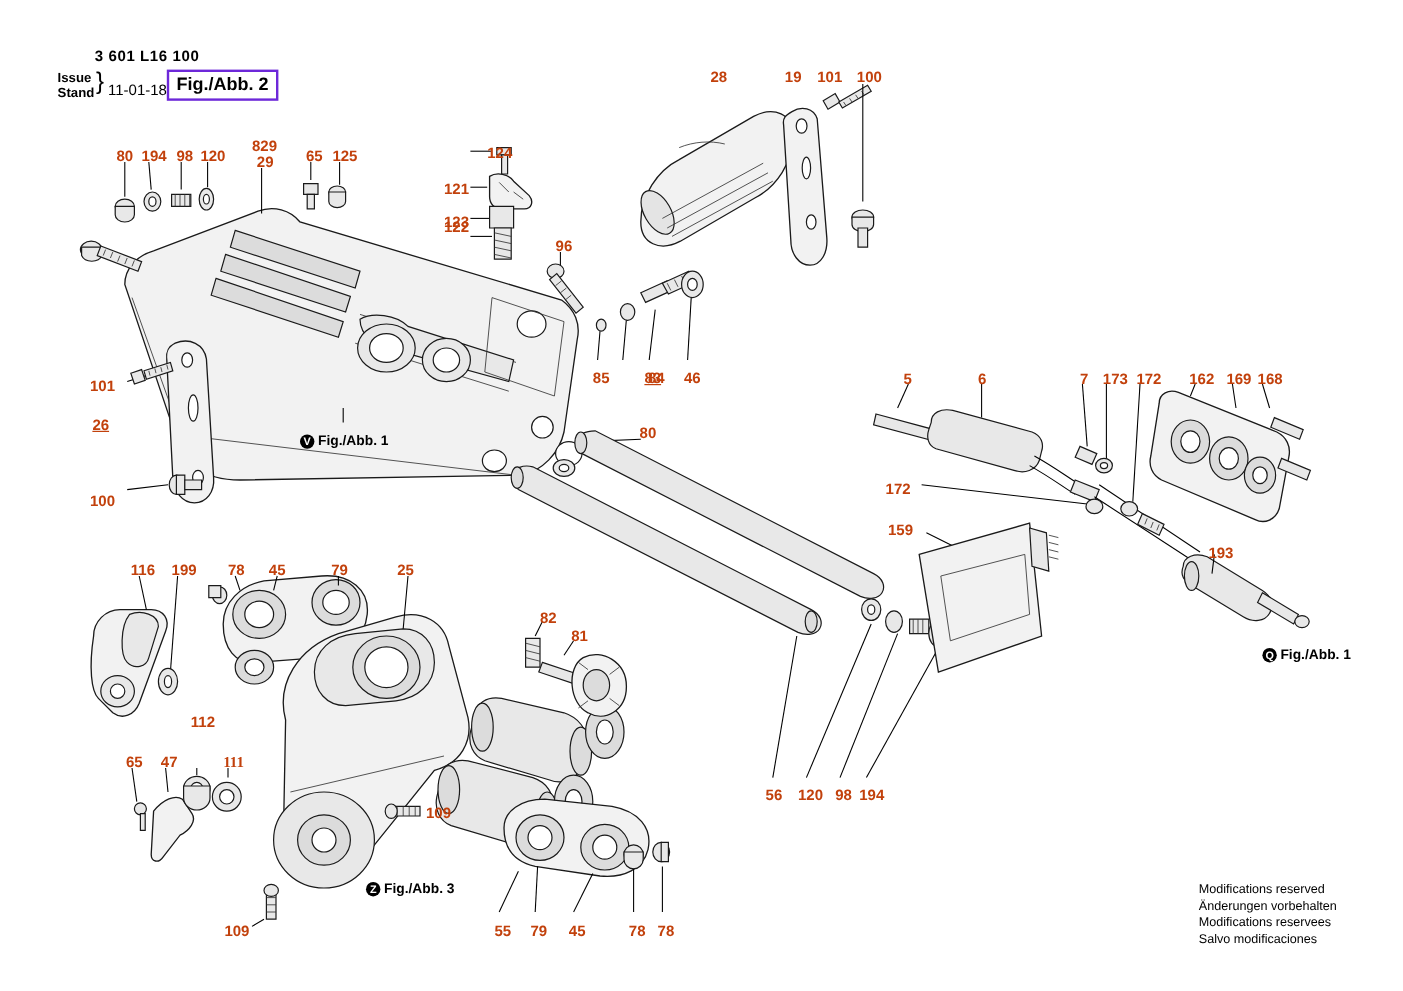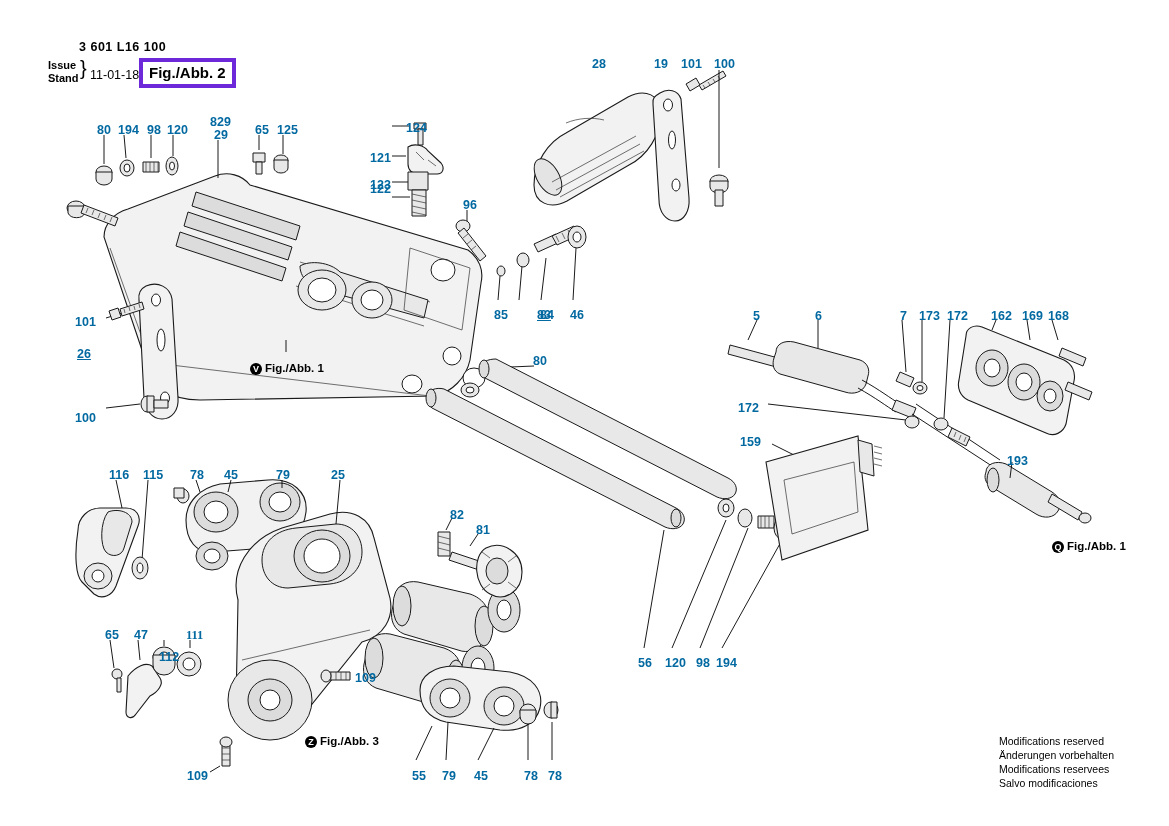--- a/index.html
+++ b/index.html
@@ -14,21 +14,21 @@
     position: relative;
     width: 1169px;
     height: 826px;
     background: #ffffff;
     overflow: hidden;
   }
   .lbl {
     position: absolute;
     font-size: 12.5px;
     font-weight: bold;
-    color: #0369a1;
+    color: #c2410c;
     white-space: nowrap;
     line-height: 1;
   }
   .hdr-part {
     position: absolute;
     left: 79px;
     top: 40px;
     font-size: 12.5px;
     font-weight: bold;
     letter-spacing: 0.5px;
@@ -52,21 +52,21 @@
     position: absolute;
     left: 90px;
     top: 68px;
     font-size: 12.5px;
     font-weight: normal;
   }
   .hdr-fig {
     position: absolute;
     left: 139px;
     top: 58px;
-    border: 4px solid #6d28d9;
+    border: 2px solid #6d28d9;
     padding: 2px 6px 3px 6px;
     font-size: 15px;
     font-weight: bold;
   }
   .footer {
     position: absolute;
     left: 999px;
     top: 735px;
     font-size: 10.5px;
     line-height: 1.33;
@@ -495,30 +495,30 @@
       <div class="lbl" style="left: 900px; top: 310px;">7</div>
       <div class="lbl" style="left: 919px; top: 310px;">173</div>
       <div class="lbl" style="left: 947px; top: 310px;">172</div>
       <div class="lbl" style="left: 991px; top: 310px;">162</div>
       <div class="lbl" style="left: 1022px; top: 310px;">169</div>
       <div class="lbl" style="left: 1048px; top: 310px;">168</div>
       <div class="lbl" style="left: 738px; top: 402px;">172</div>
       <div class="lbl" style="left: 740px; top: 436px;">159</div>
       <div class="lbl" style="left: 1007px; top: 455px;">193</div>
       <div class="lbl" style="left: 109px; top: 469px;">116</div>
-      <div class="lbl" style="left: 143px; top: 469px;">115</div>
+      <div class="lbl" style="left: 143px; top: 469px;">199</div>
       <div class="lbl" style="left: 190px; top: 469px;">78</div>
       <div class="lbl" style="left: 224px; top: 469px;">45</div>
       <div class="lbl" style="left: 276px; top: 469px;">79</div>
       <div class="lbl" style="left: 331px; top: 469px;">25</div>
       <div class="lbl" style="left: 450px; top: 509px;">82</div>
       <div class="lbl" style="left: 476px; top: 524px;">81</div>
       <div class="lbl" style="left: 105px; top: 629px;">65</div>
       <div class="lbl" style="left: 134px; top: 629px;">47</div>
-      <div class="lbl" style="left: 159px; top: 651px; text-align: right;">112</div>
+      <div class="lbl" style="left: 159px; top: 596px; text-align: right;">112</div>
       <div class="lbl" style="left: 186px; top: 629px; font-family: Liberation Serif, serif;">111</div>
       <div class="lbl" style="left: 355px; top: 672px;">109</div>
       <div class="lbl" style="left: 187px; top: 770px;">109</div>
       <div class="lbl" style="left: 638px; top: 657px;">56</div>
       <div class="lbl" style="left: 665px; top: 657px;">120</div>
       <div class="lbl" style="left: 696px; top: 657px;">98</div>
       <div class="lbl" style="left: 716px; top: 657px;">194</div>
       <div class="lbl" style="left: 412px; top: 770px;">55</div>
       <div class="lbl" style="left: 442px; top: 770px;">79</div>
       <div class="lbl" style="left: 474px; top: 770px;">45</div>

